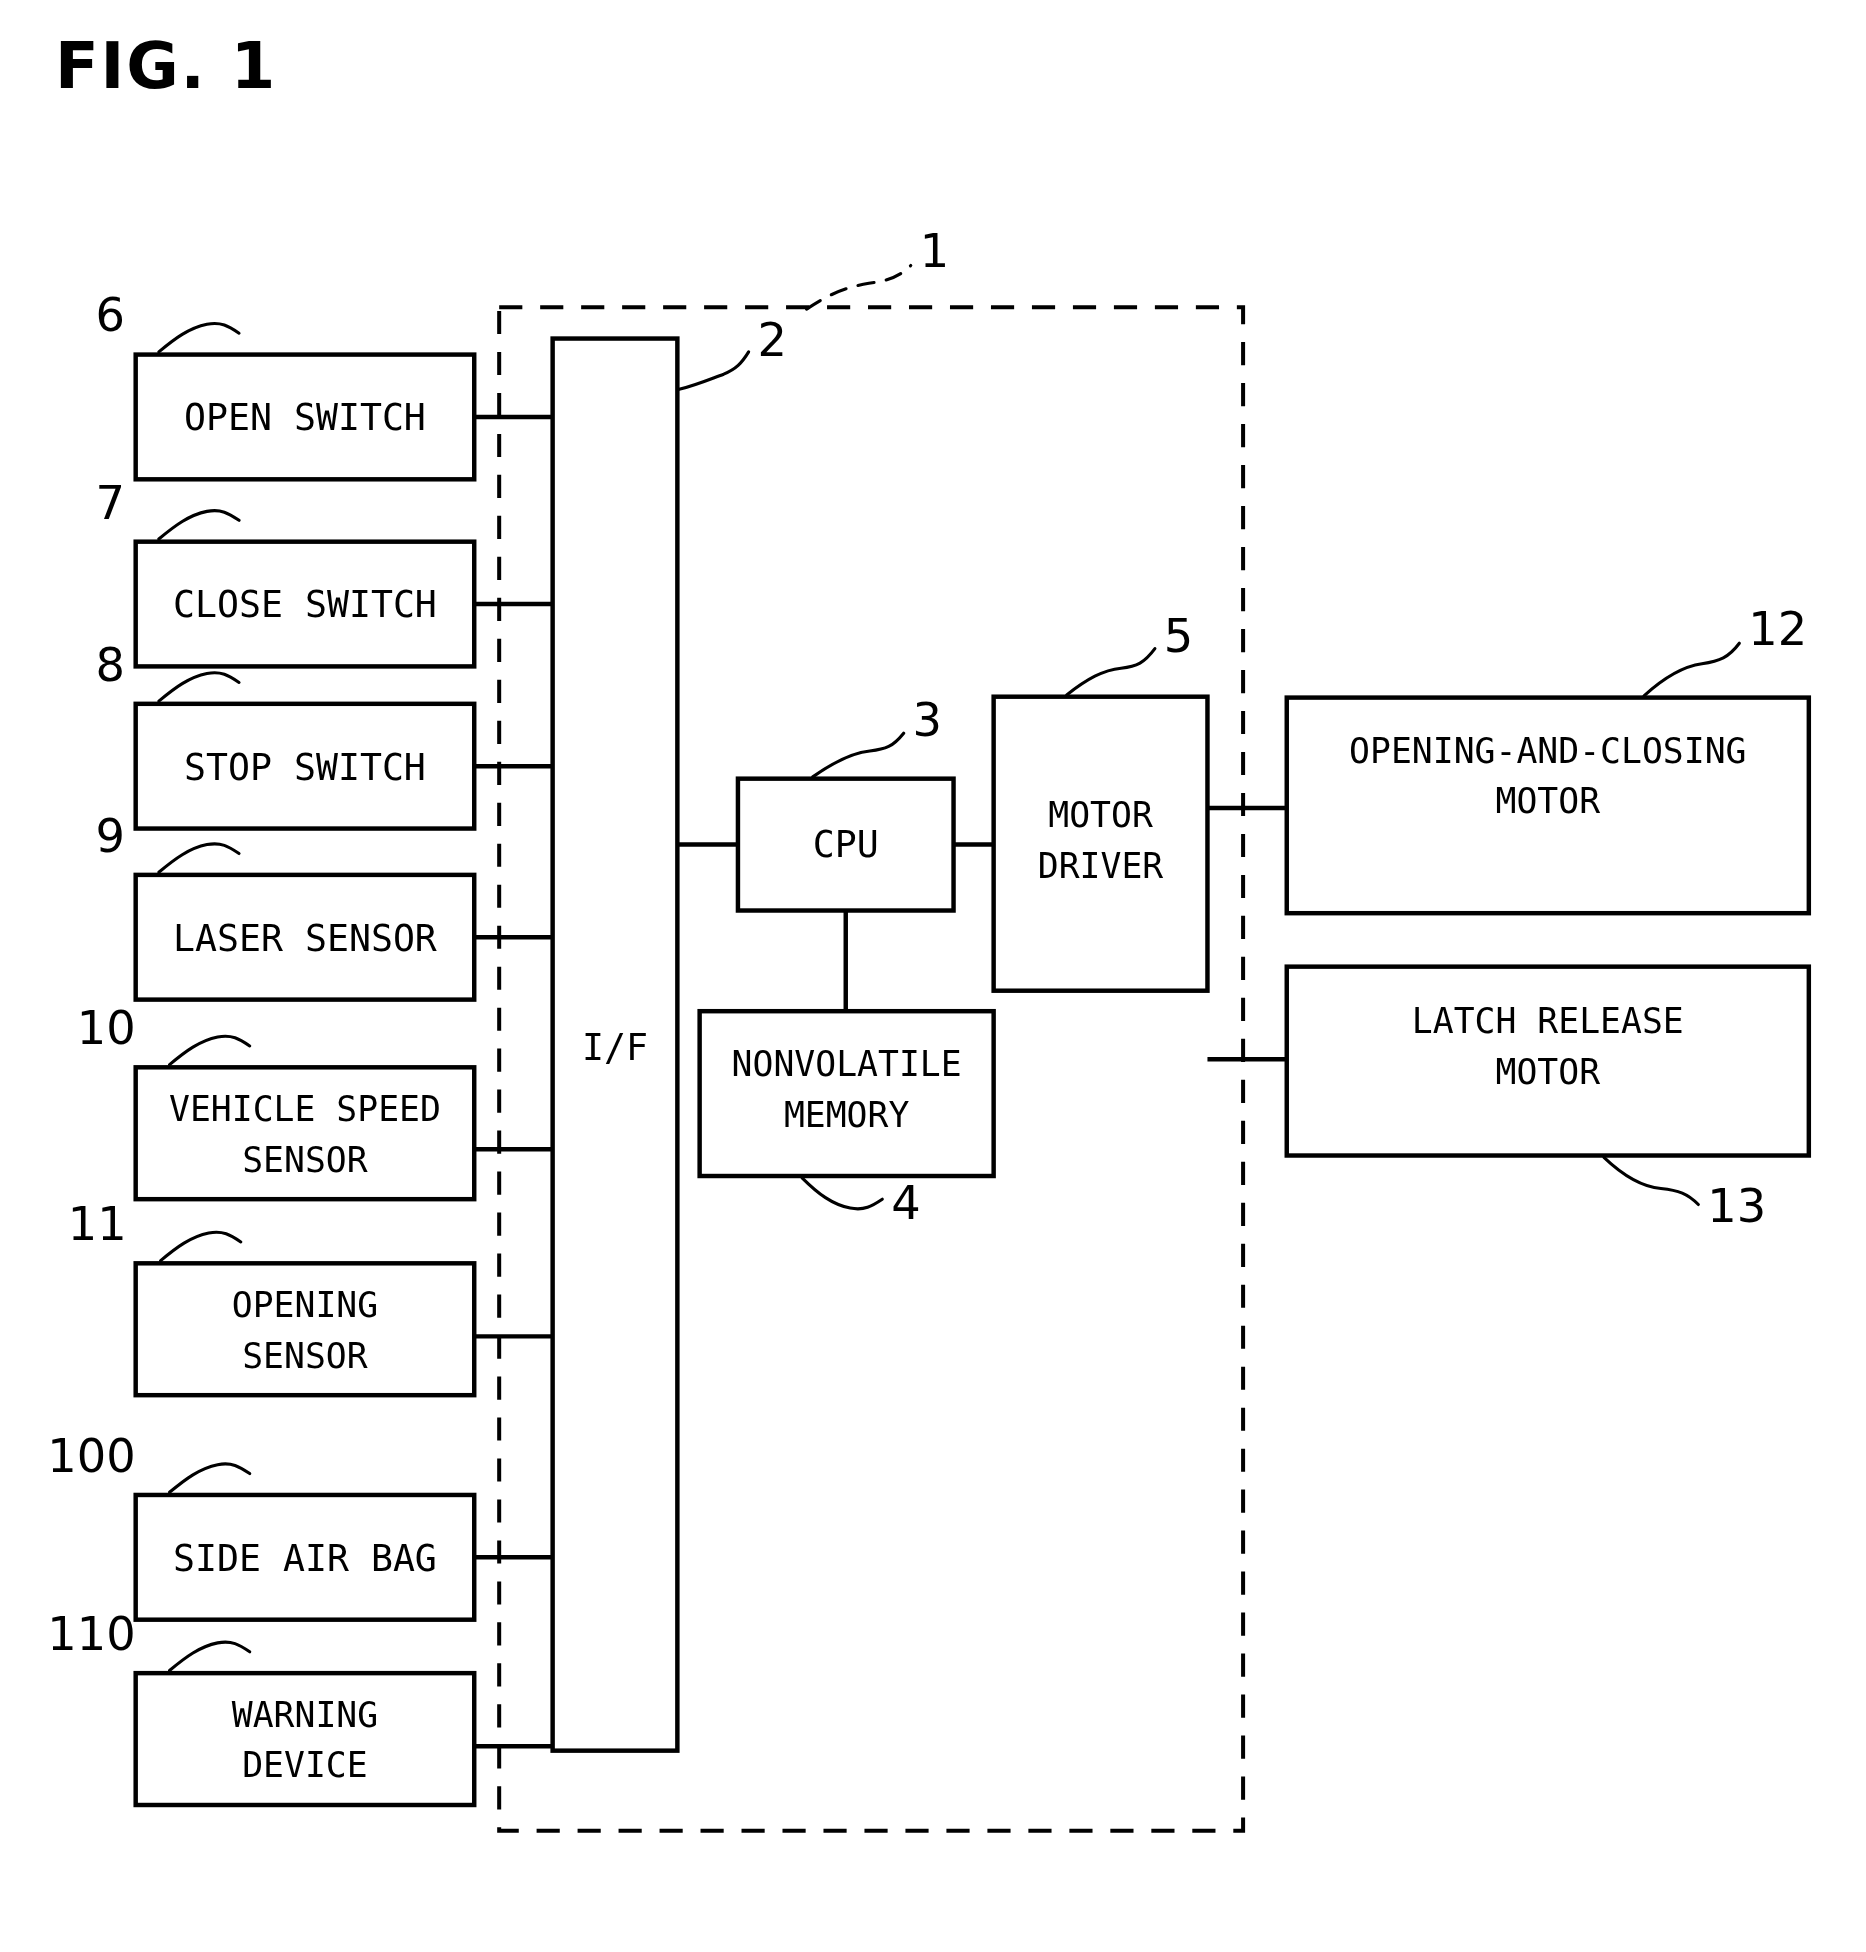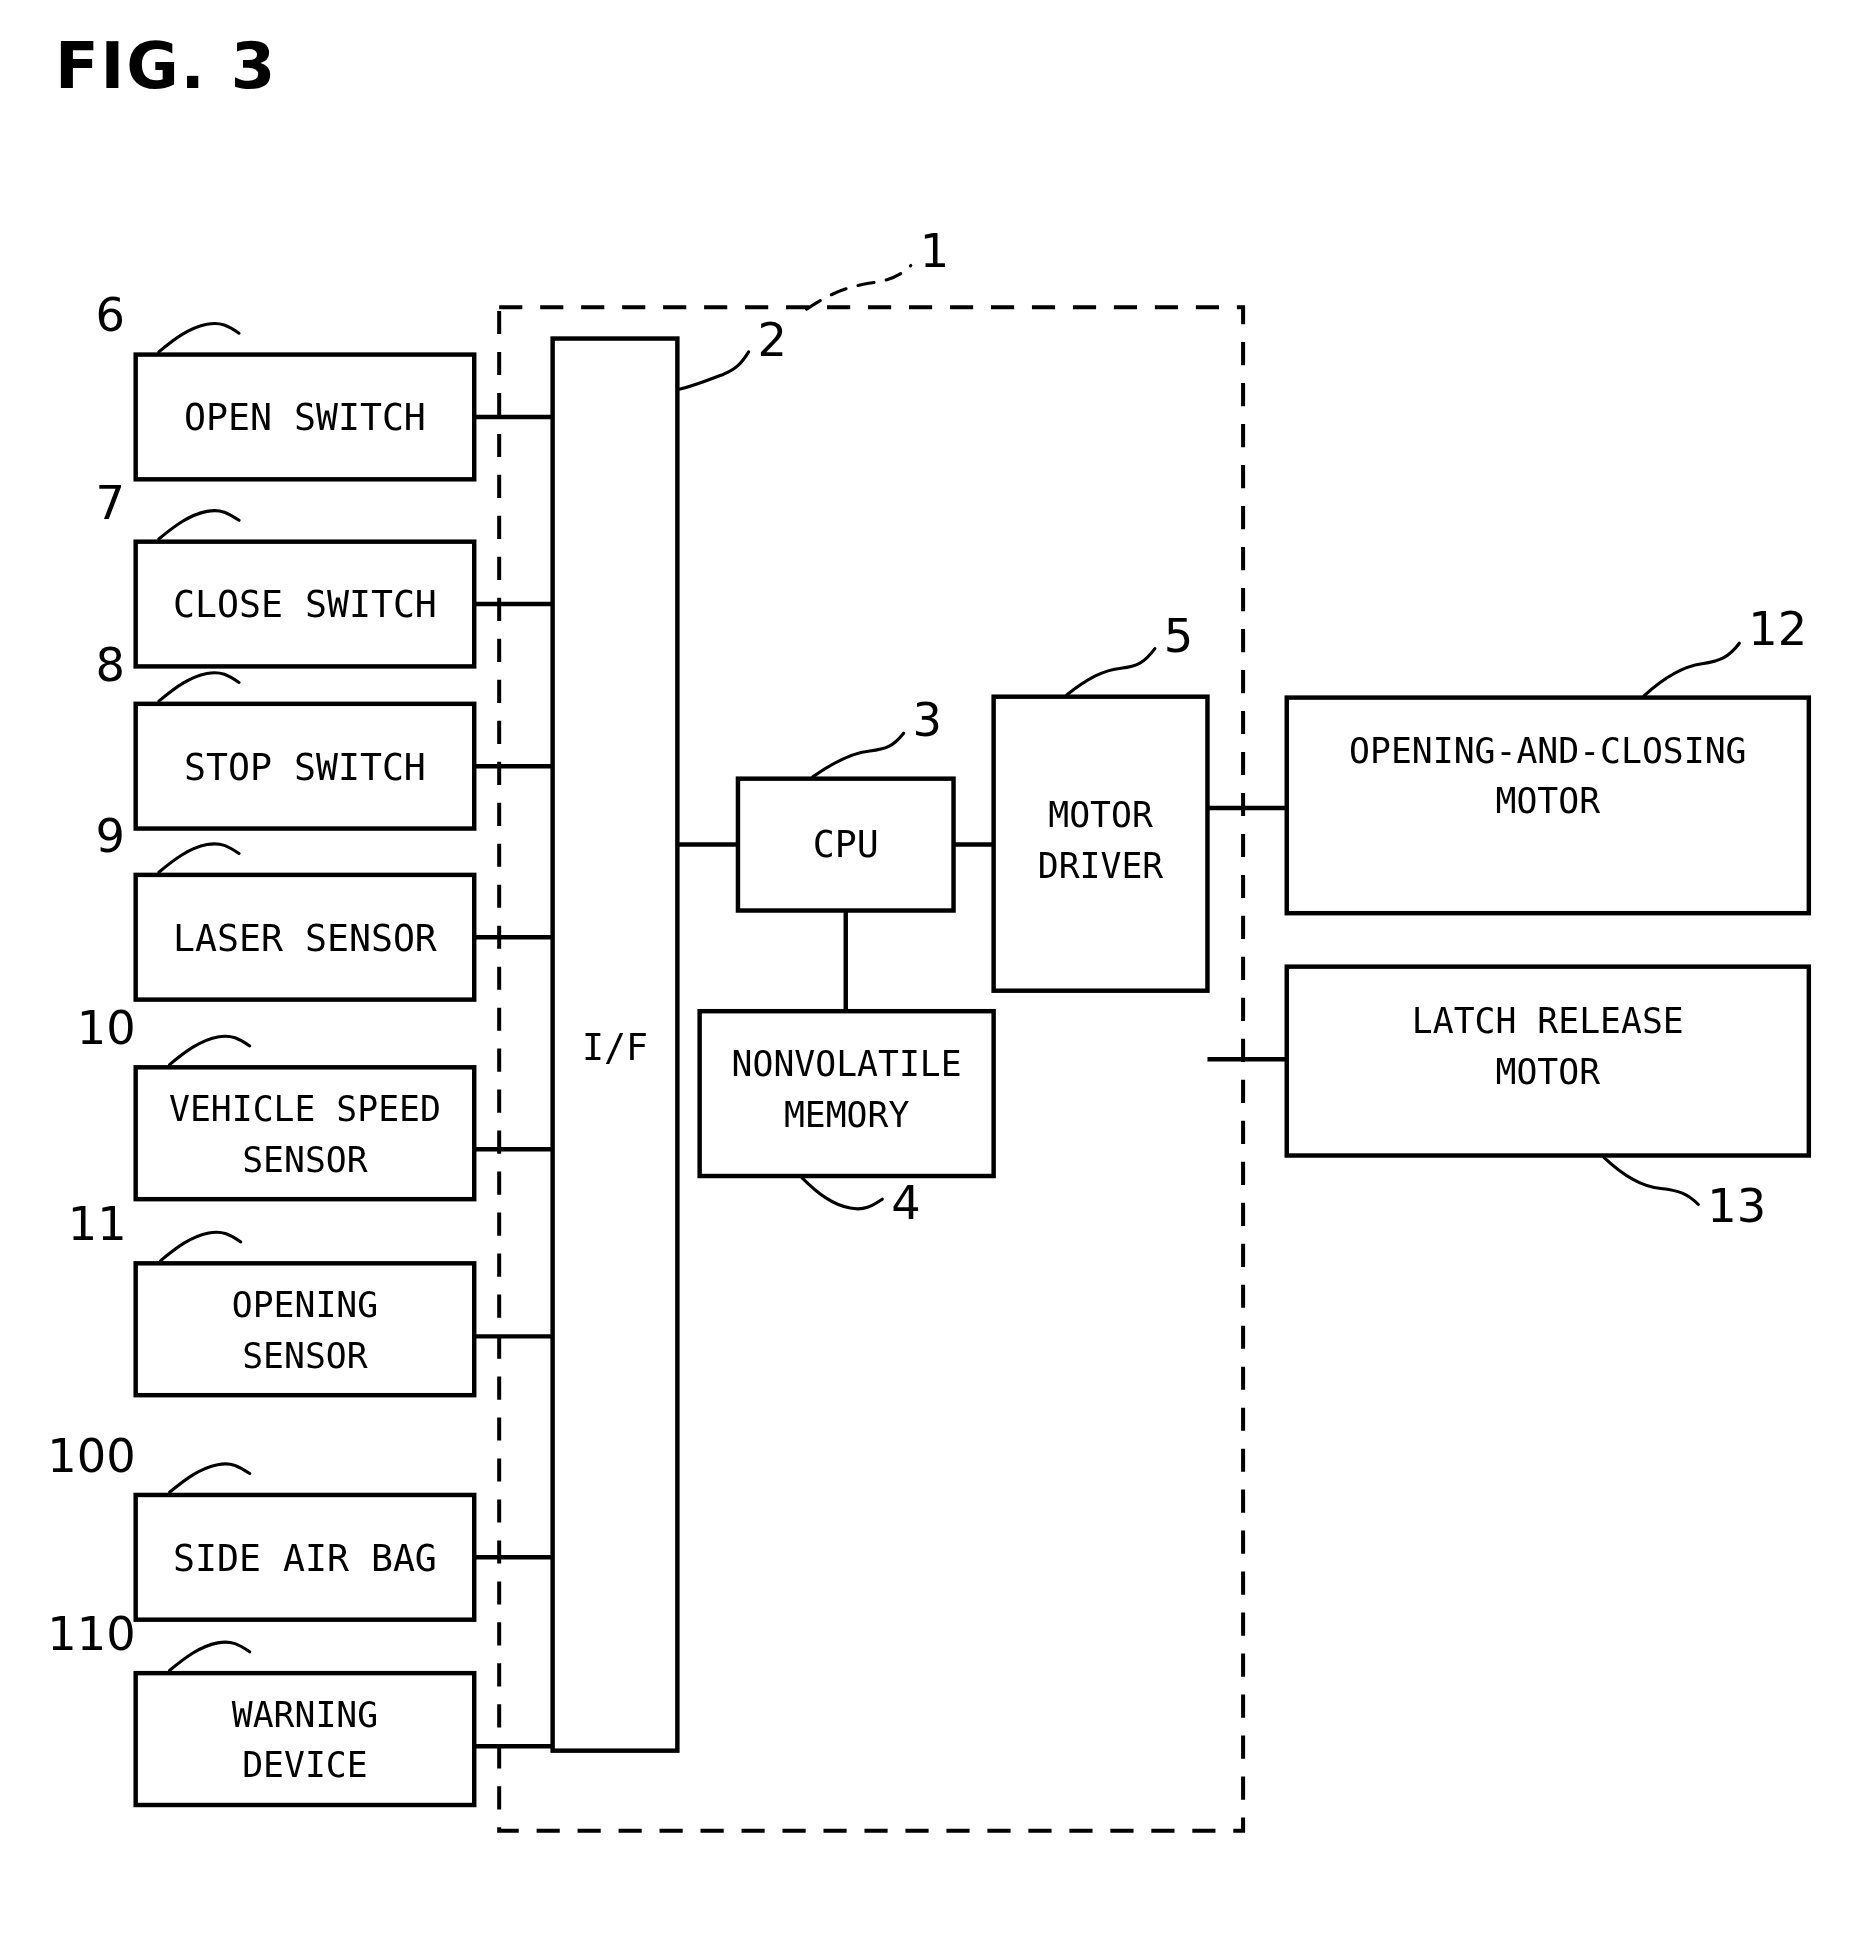--- a/index.html
+++ b/index.html
@@ -83,21 +83,21 @@
     fill: none;
     stroke-linecap: round;
     stroke-dasharray: 18 14;
   }
 </style>
 </head>
 <body>
 
 <div id="fig-root">
 
-  <div class="fig-title">FIG. 3</div>
+  <div class="fig-title">FIG. 1</div>
 
   <svg class="diagram" viewBox="0 0 2095 2191">
 
     <rect class="dashed-box" x="560" y="345" width="835" height="1710"></rect>
 
     <path class="leader-dash" d="M 905 347 C 930 330, 950 322, 975 318 C 995 315, 1008 312, 1022 298"></path>
     <text class="ref-num" x="1032" y="300" text-anchor="start">1</text>
 
     <rect class="solid-box" x="620" y="380" width="140" height="1585"></rect>
     <text class="box-label" x="690" y="1190" text-anchor="middle">I/F</text>

